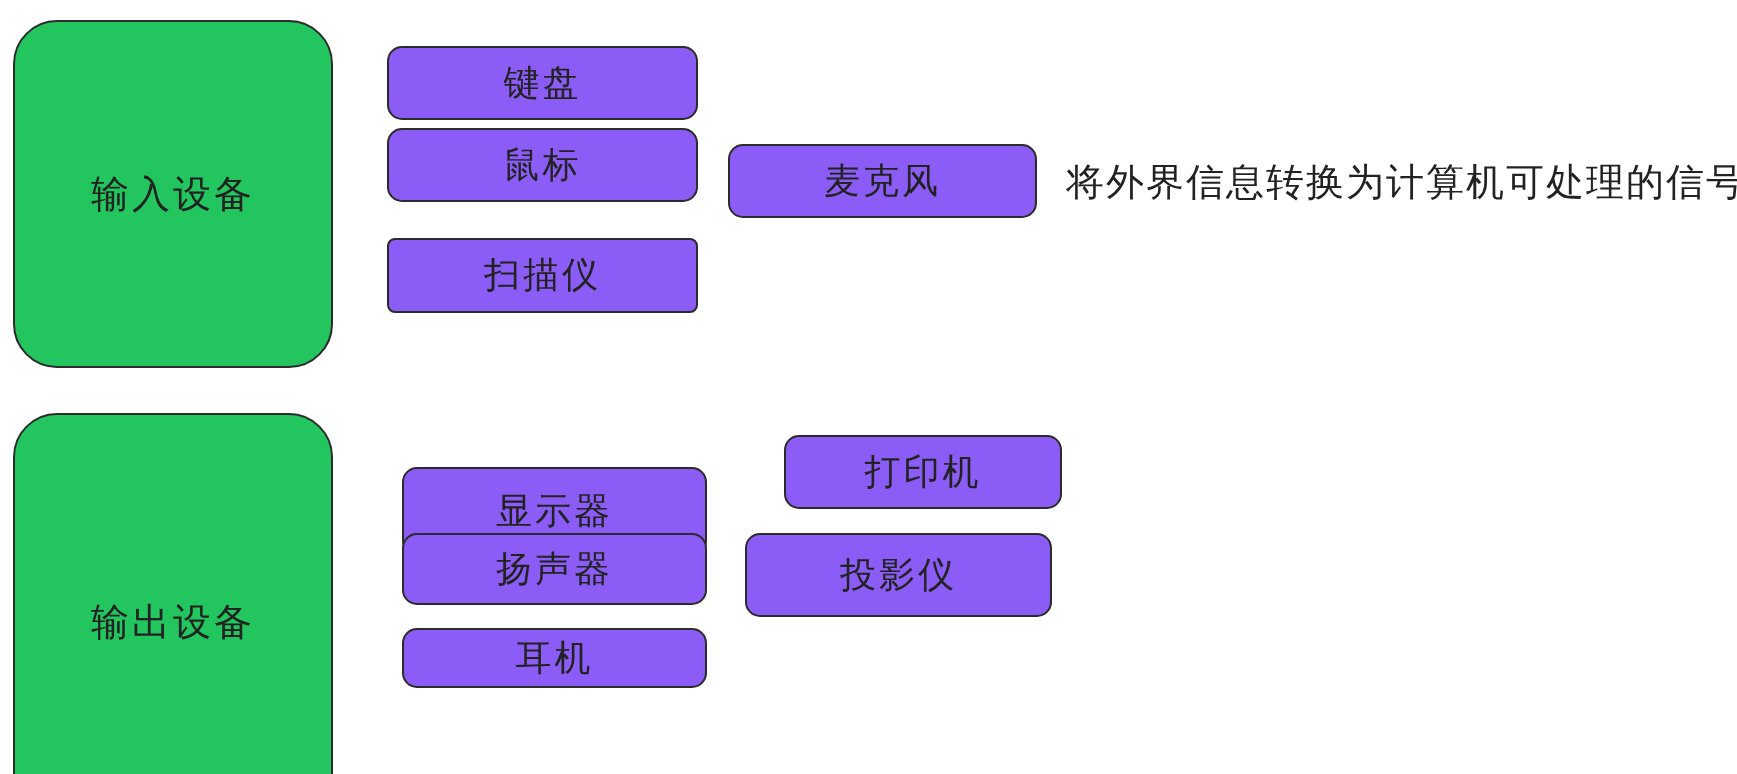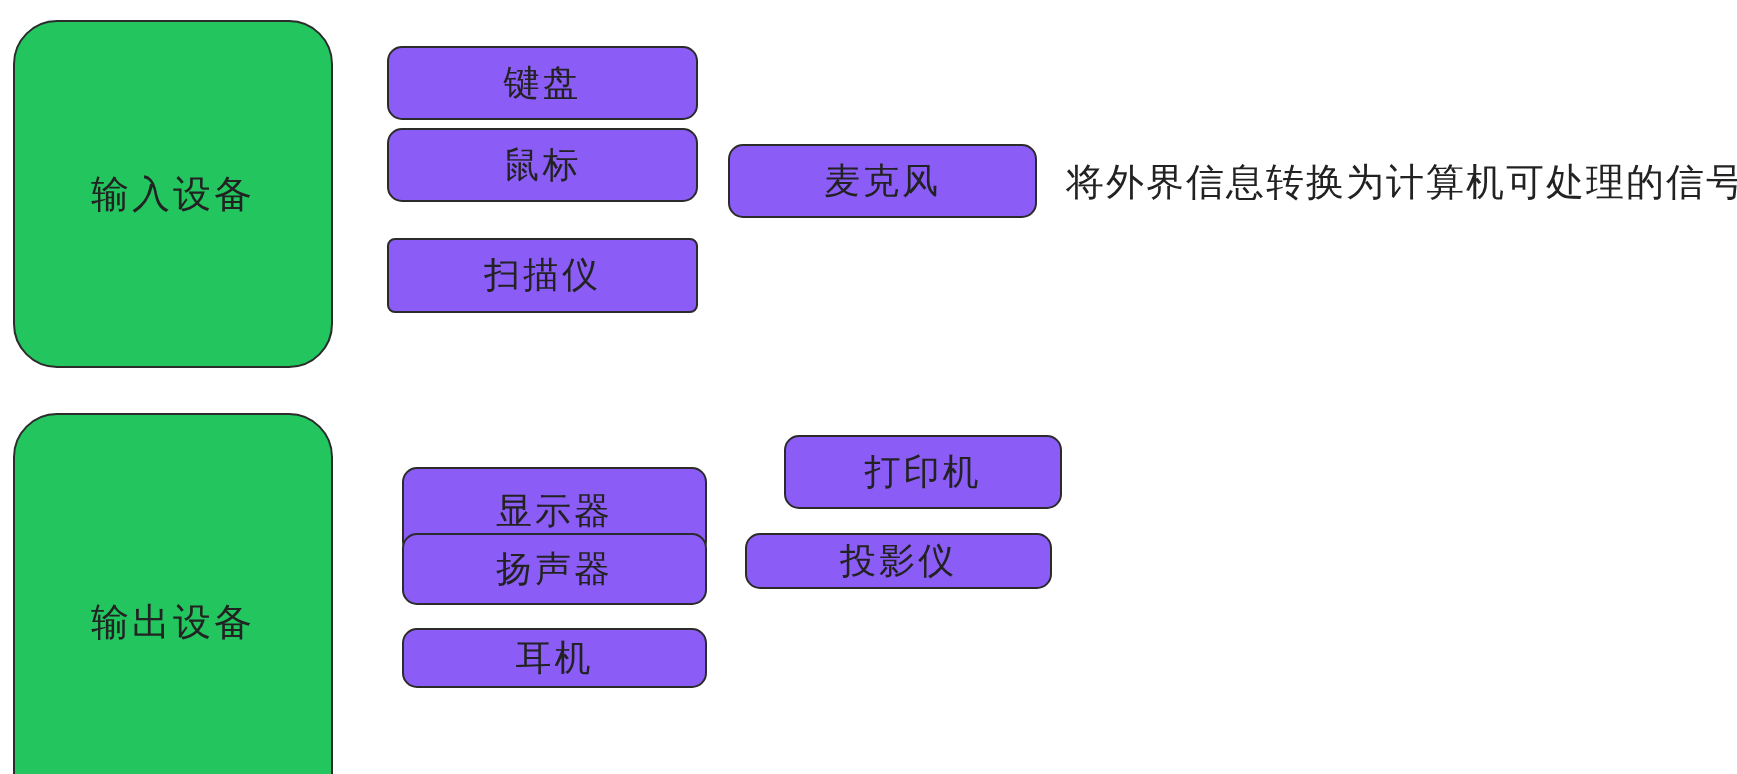--- a/index.html
+++ b/index.html
@@ -96,17 +96,17 @@
   </div>
 
   <div class="smallbox" style="left:402px; top:628px; width:305px; height:60px;">
     <span class="device-label">耳机</span>
   </div>
 
   <div class="smallbox" style="left:784px; top:435px; width:278px; height:74px;">
     <span class="device-label">打印机</span>
   </div>
 
-  <div class="smallbox" style="left:745px; top:533px; width:307px; height:56px;">
+  <div class="smallbox" style="left:745px; top:533px; width:307px; height:84px;">
     <span class="device-label">投影仪</span>
   </div>
 
 </div>
 
 </body></html>

